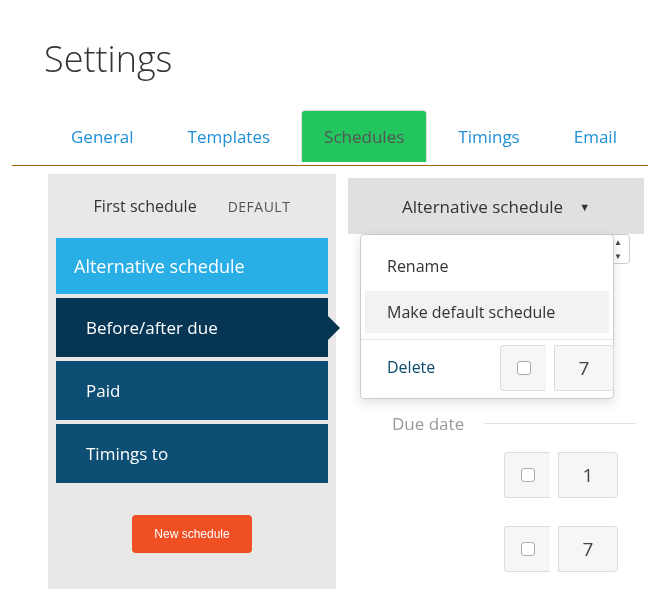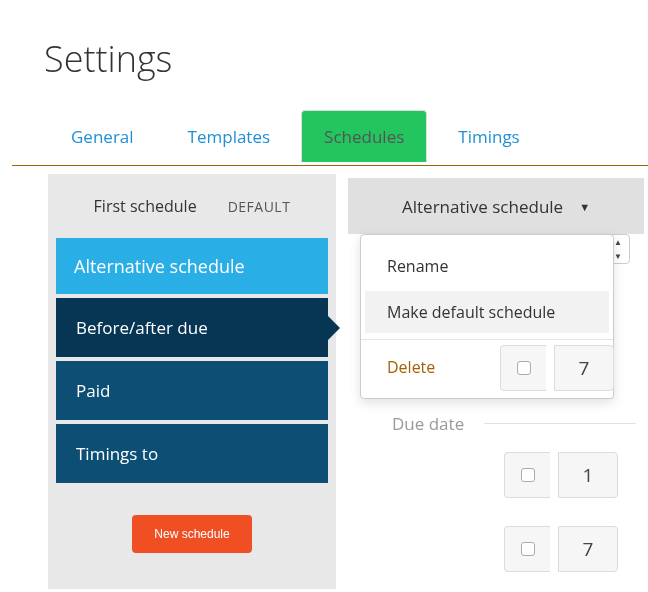--- a/index.html
+++ b/index.html
@@ -88,21 +88,21 @@
     content: "";
     position: absolute;
     right: -12px;
     top: 50%;
     transform: translateY(-50%);
     border-left: 12px solid #073654;
     border-top: 12px solid transparent;
     border-bottom: 12px solid transparent;
   }
   .nav-item.indent {
-    padding-left: 20px;
+    padding-left: 30px;
   }
   .new-schedule-wrap {
     padding: 24px 0 28px;
     text-align: center;
   }
   .btn-new {
     background: #ef4f23;
     color: #fff;
     border: none;
     border-radius: 4px;
@@ -150,21 +150,21 @@
   }
   .dropdown-item.hover {
     background: #f2f2f2;
   }
   .dropdown-divider {
     height: 1px;
     background: #e4e4e4;
     margin: 6px 0;
   }
   .dropdown-item.danger {
-    color: #a16207;
+    color: #0c4a6e;
   }
   .form-area {
     padding: 12px 0 0 36px;
     position: relative;
   }
   .select-stub {
     position: absolute;
     right: 14px;
     top: 56px;
     width: 24px;
@@ -241,20 +241,21 @@
 </head>
 <body>
 
 <h1 class="page-title">Settings</h1>
 
 <div class="tabs">
   <div class="tab">General</div>
   <div class="tab">Templates</div>
   <div class="tab active">Schedules</div>
   <div class="tab">Timings</div>
+  <div class="tab">Email</div>
 </div>
 
 <div class="content">
 
   <div class="sidebar">
     <div class="schedule-tabs">
       <div class="schedule-tab">
         <span>First schedule</span>
         <span class="default-badge">DEFAULT</span>
       </div>

